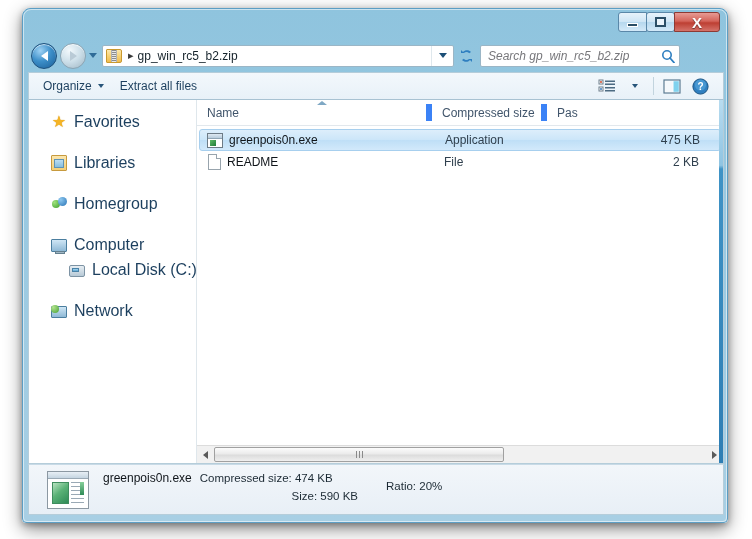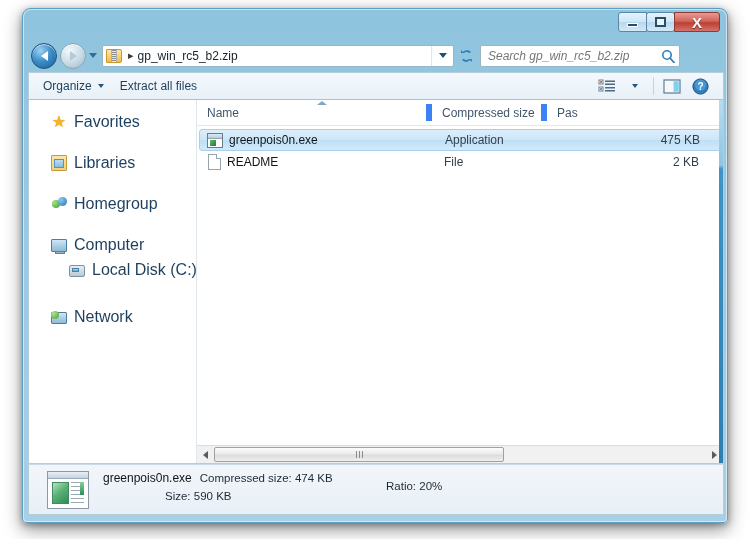--- a/index.html
+++ b/index.html
@@ -309,21 +309,21 @@
   .side-item {
     display: flex;
     align-items: center;
     height: 19px;
     padding-left: 22px;
     margin-bottom: 22px;
   }
   .side-item.sub {
     padding-left: 40px;
     margin-top: -16px;
-    margin-bottom: 28px;
+    margin-bottom: 22px;
   }
   .side-label {
     font-size: 16px;
     color: #1c3f5e;
     margin-left: 7px;
     white-space: nowrap;
   }
   .side-ico { width: 16px; height: 16px; flex: none; position: relative; }
 
   
@@ -669,21 +669,21 @@
     font-weight: normal;
     white-space: nowrap;
     margin-right: 8px;
   }
   .status-kv {
     font-size: 11.5px;
     color: #1c2a34;
     white-space: nowrap;
   }
   .status-line.right { justify-content: flex-start; padding-left: 28px; }
-  .status-line.indent { padding-left: 62px; }
+  .status-line.indent { padding-left: 62px; justify-content: flex-end; }
 </style>
 </head>
 <body>
 
 <div id="window">
   <div id="window-inner-border"></div>
 
   <div id="titlebar">
     <div id="window-controls">
       <div class="winbtn">

